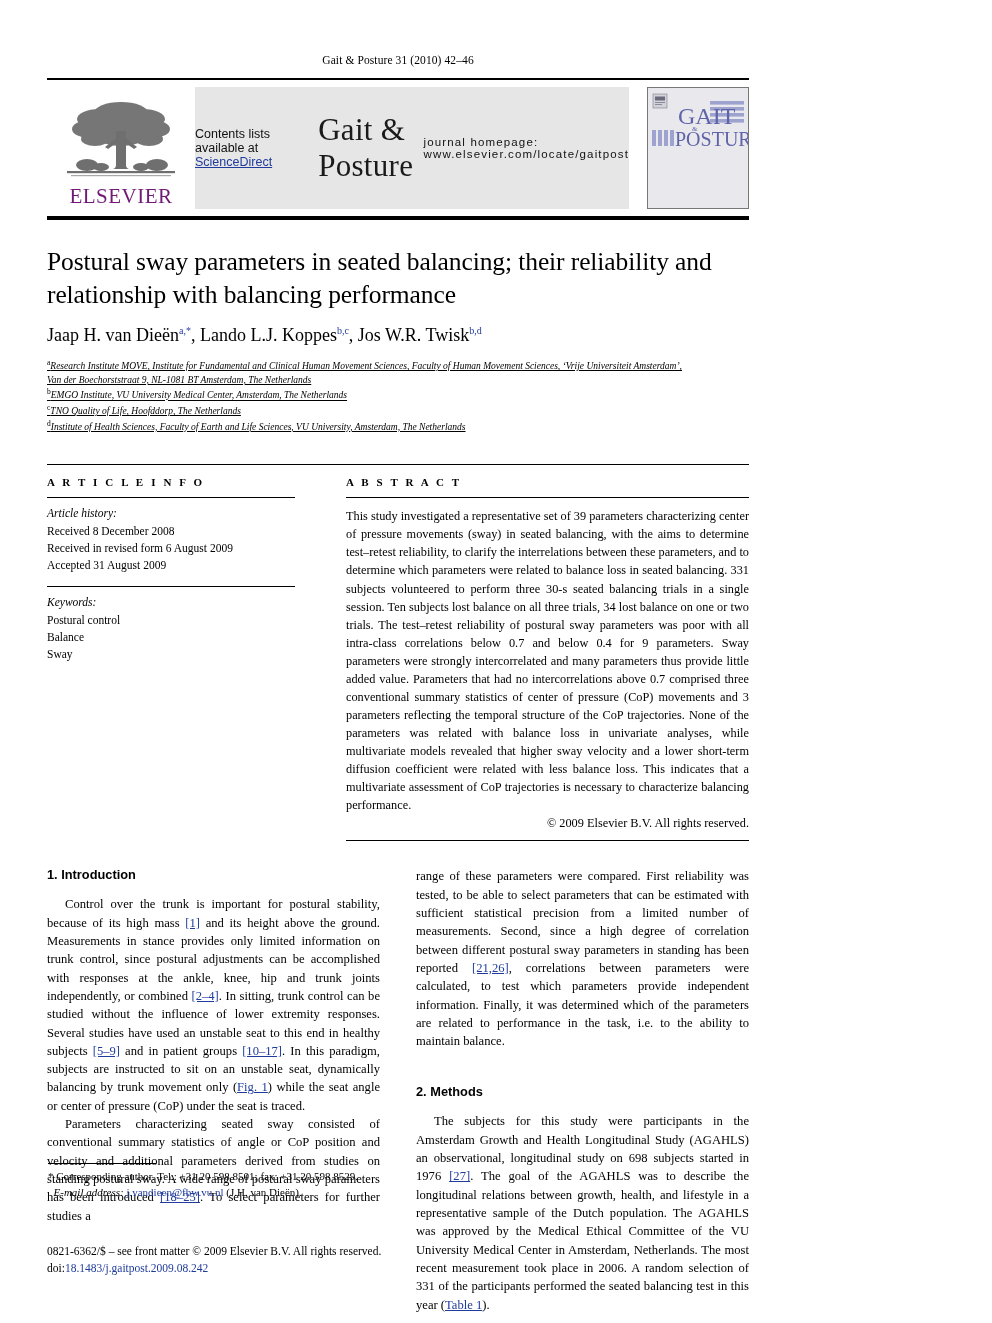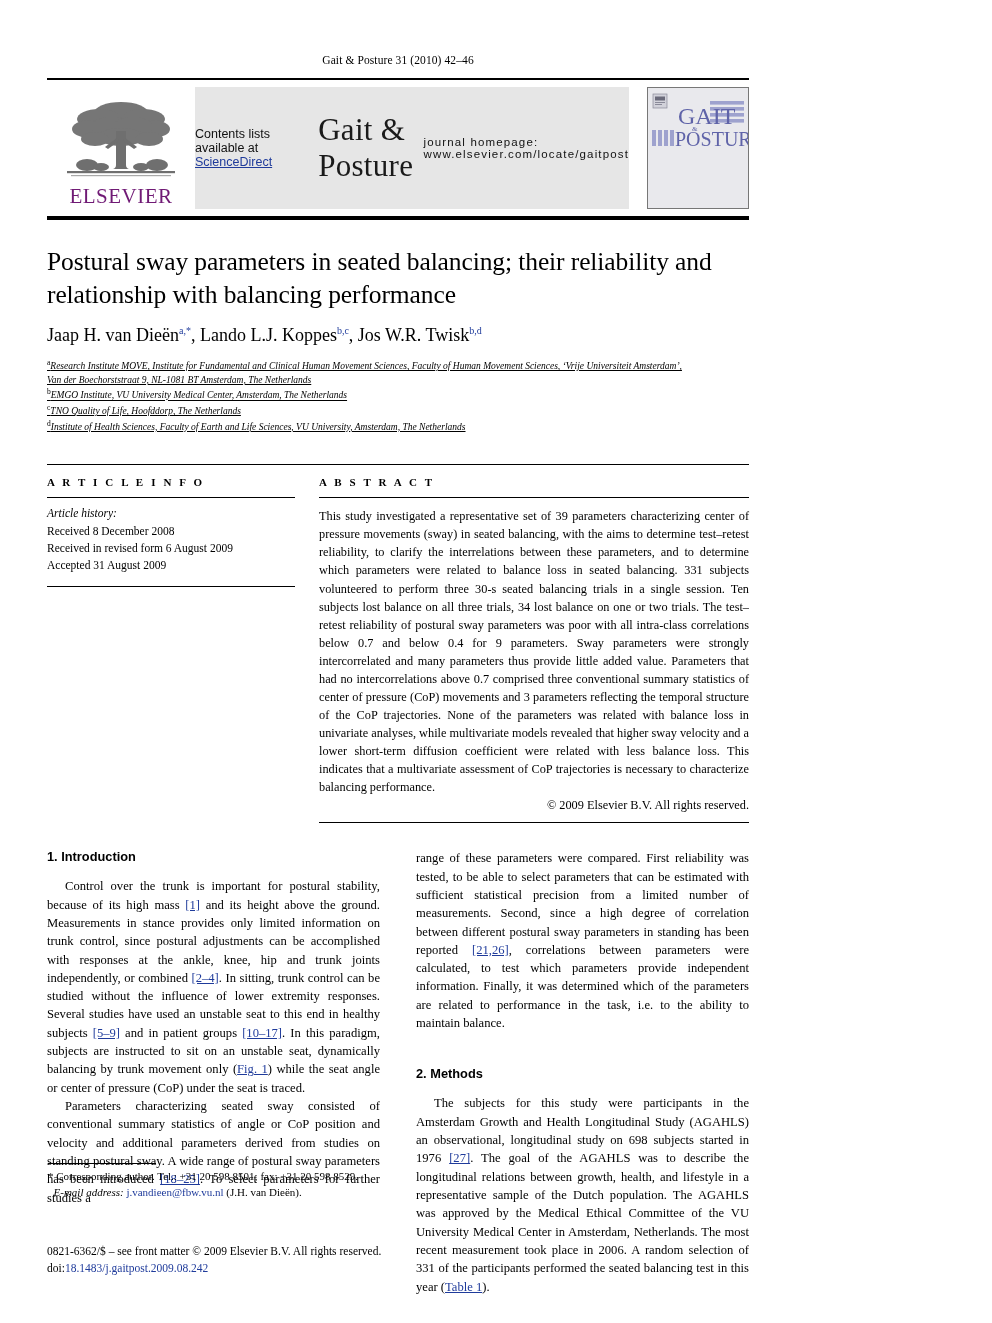--- a/index.html
+++ b/index.html
@@ -133,21 +133,21 @@
   }
   .affils sup { font-style: normal; font-size: 7.5px; vertical-align: super; }
   .affil-line { white-space: nowrap; }
 
   
   .info-abstract {
     margin: 30px 47px 0 47px;
     border-top: 1px solid #000;
     padding-top: 11px;
     display: flex;
-    gap: 24px;
+    gap: 51px;
   }
   .col-info { flex: 0 0 248px; }
   .col-abstract { flex: 1 1 auto; }
   .section-caps {
     font-family: "Liberation Serif", serif;
     font-size: 11px;
     font-weight: bold;
     letter-spacing: 2.6px;
     margin-bottom: 9px;
   }
@@ -329,20 +329,26 @@
     <div class="col-info">
       <div class="section-caps">A R T I C L E   I N F O</div>
       <div class="thin-rule"></div>
       <div class="hist-block">
         <div class="hist-label">Article history:</div>
         <div>Received 8 December 2008</div>
         <div>Received in revised form 6 August 2009</div>
         <div>Accepted 31 August 2009</div>
       </div>
       <div class="kw-rule"></div>
+      <div class="kw-block">
+        <div class="kw-label">Keywords:</div>
+        <div>Postural control</div>
+        <div>Balance</div>
+        <div>Sway</div>
+      </div>
     </div>
 
     <div class="col-abstract">
       <div class="section-caps">A B S T R A C T</div>
       <div class="thin-rule"></div>
       <div class="abstract-body">This study investigated a representative set of 39 parameters characterizing center of pressure movements (sway) in seated balancing, with the aims to determine test–retest reliability, to clarify the interrelations between these parameters, and to determine which parameters were related to balance loss in seated balancing. 331 subjects volunteered to perform three 30-s seated balancing trials in a single session. Ten subjects lost balance on all three trials, 34 lost balance on one or two trials. The test–retest reliability of postural sway parameters was poor with all intra-class correlations below 0.7 and below 0.4 for 9 parameters. Sway parameters were strongly intercorrelated and many parameters thus provide little added value. Parameters that had no intercorrelations above 0.7 comprised three conventional summary statistics of center of pressure (CoP) movements and 3 parameters reflecting the temporal structure of the CoP trajectories. None of the parameters was related with balance loss in univariate analyses, while multivariate models revealed that higher sway velocity and a lower short-term diffusion coefficient were related with less balance loss. This indicates that a multivariate assessment of CoP trajectories is necessary to characterize balancing performance.</div>
       <div class="copyright">© 2009 Elsevier B.V. All rights reserved.</div>
       <div class="abstract-bottom-rule"></div>
     </div>
 

